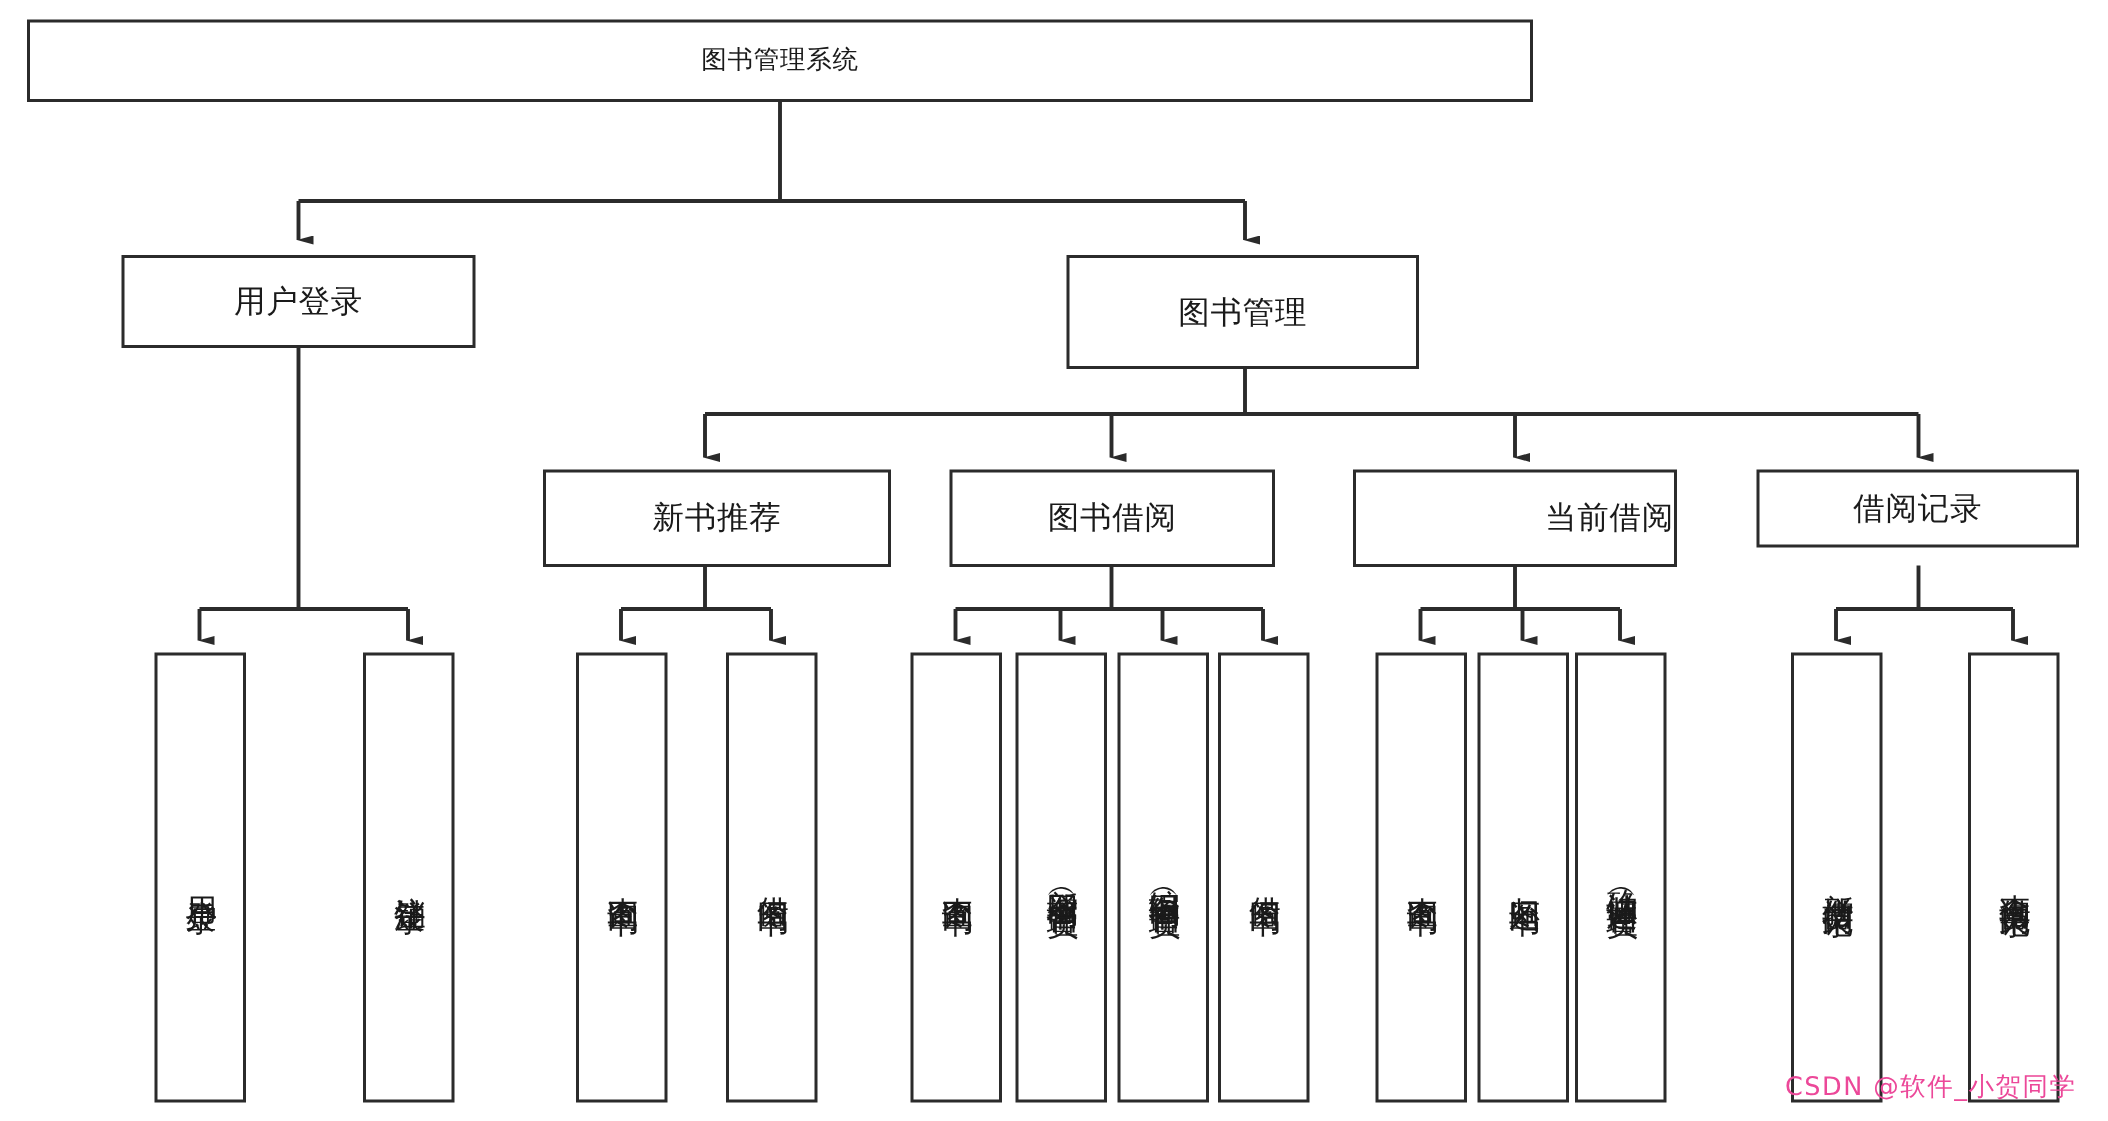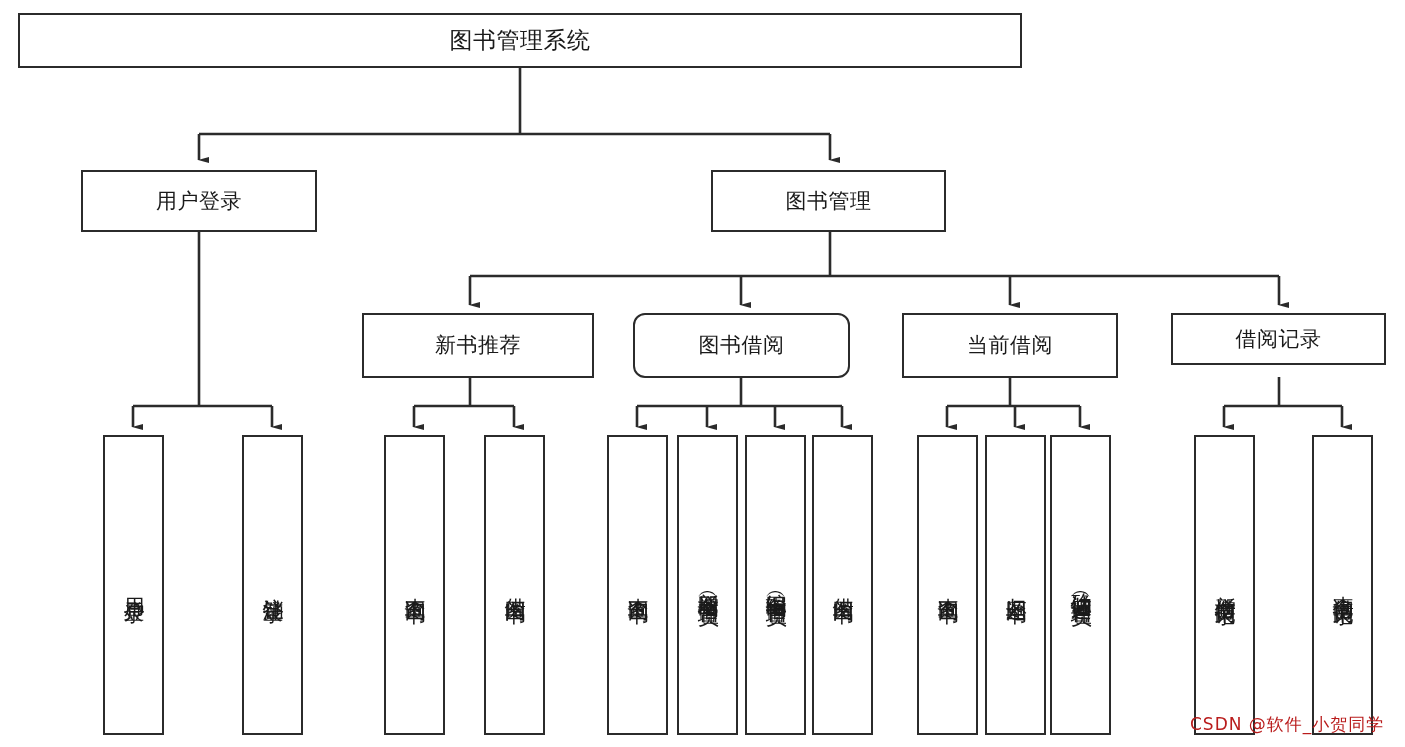--- a/index.html
+++ b/index.html
@@ -36,39 +36,39 @@
     text-align:center;
     line-height:1.18;
     white-space:pre;
   }
   
   .node.horiz .label{
     writing-mode:horizontal-tb;
     font-size:21px;
     letter-spacing:0.5px;
   }
-  .node.root .label{font-size:23px;}
+  .node.root .label{font-size:17px;}
   
   .node.vert{
     align-items:center;
     justify-content:center;
   }
   .node.vert .label{
     writing-mode:vertical-rl;
     text-orientation:upright;
     font-size:21px;
     line-height:1.12;
     letter-spacing:2px;
     max-height:282px;
   }
   #watermark{
     position:absolute;
     left:1190px; top:713px;
     font-size:17px;
-    color:#b91c1c;
+    color:#ec4899;
     letter-spacing:1px;
     z-index:5;
     white-space:nowrap;
     font-family:"DejaVu Sans","Liberation Sans",sans-serif;
   }
 </style>
 </head>
 <body>
 
 <div id="diagram">
@@ -124,33 +124,33 @@
   </svg>
 
   <div class="node horiz root" style="left:18px;top:13px;width:1004px;height:55px;">
     <span class="label">图书管理系统</span>
   </div>
 
   <div class="node horiz" style="left:81px;top:170px;width:236px;height:62px;">
     <span class="label">用户登录</span>
   </div>
 
-  <div class="node horiz" style="left:711px;top:170px;width:235px;height:62px;">
+  <div class="node horiz" style="left:711px;top:170px;width:235px;height:76px;">
     <span class="label">图书管理</span>
   </div>
 
   <div class="node horiz" style="left:362px;top:313px;width:232px;height:65px;">
     <span class="label">新书推荐</span>
   </div>
 
-  <div class="node horiz" style="left:633px;top:313px;width:217px;height:65px;border-radius:12px;">
+  <div class="node horiz" style="left:633px;top:313px;width:217px;height:65px;">
     <span class="label">图书借阅</span>
   </div>
 
-  <div class="node horiz" style="left:902px;top:313px;width:216px;height:65px;">
+  <div class="node horiz" style="left:902px;top:313px;width:216px;height:65px;justify-content:flex-end;">
     <span class="label">当前借阅</span>
   </div>
 
   <div class="node horiz" style="left:1171px;top:313px;width:215px;height:52px;">
     <span class="label">借阅记录</span>
   </div>
 
   <div class="node vert" style="left:103px;top:435px;width:61px;height:300px;">
     <span class="label">用户登录</span>
   </div>

